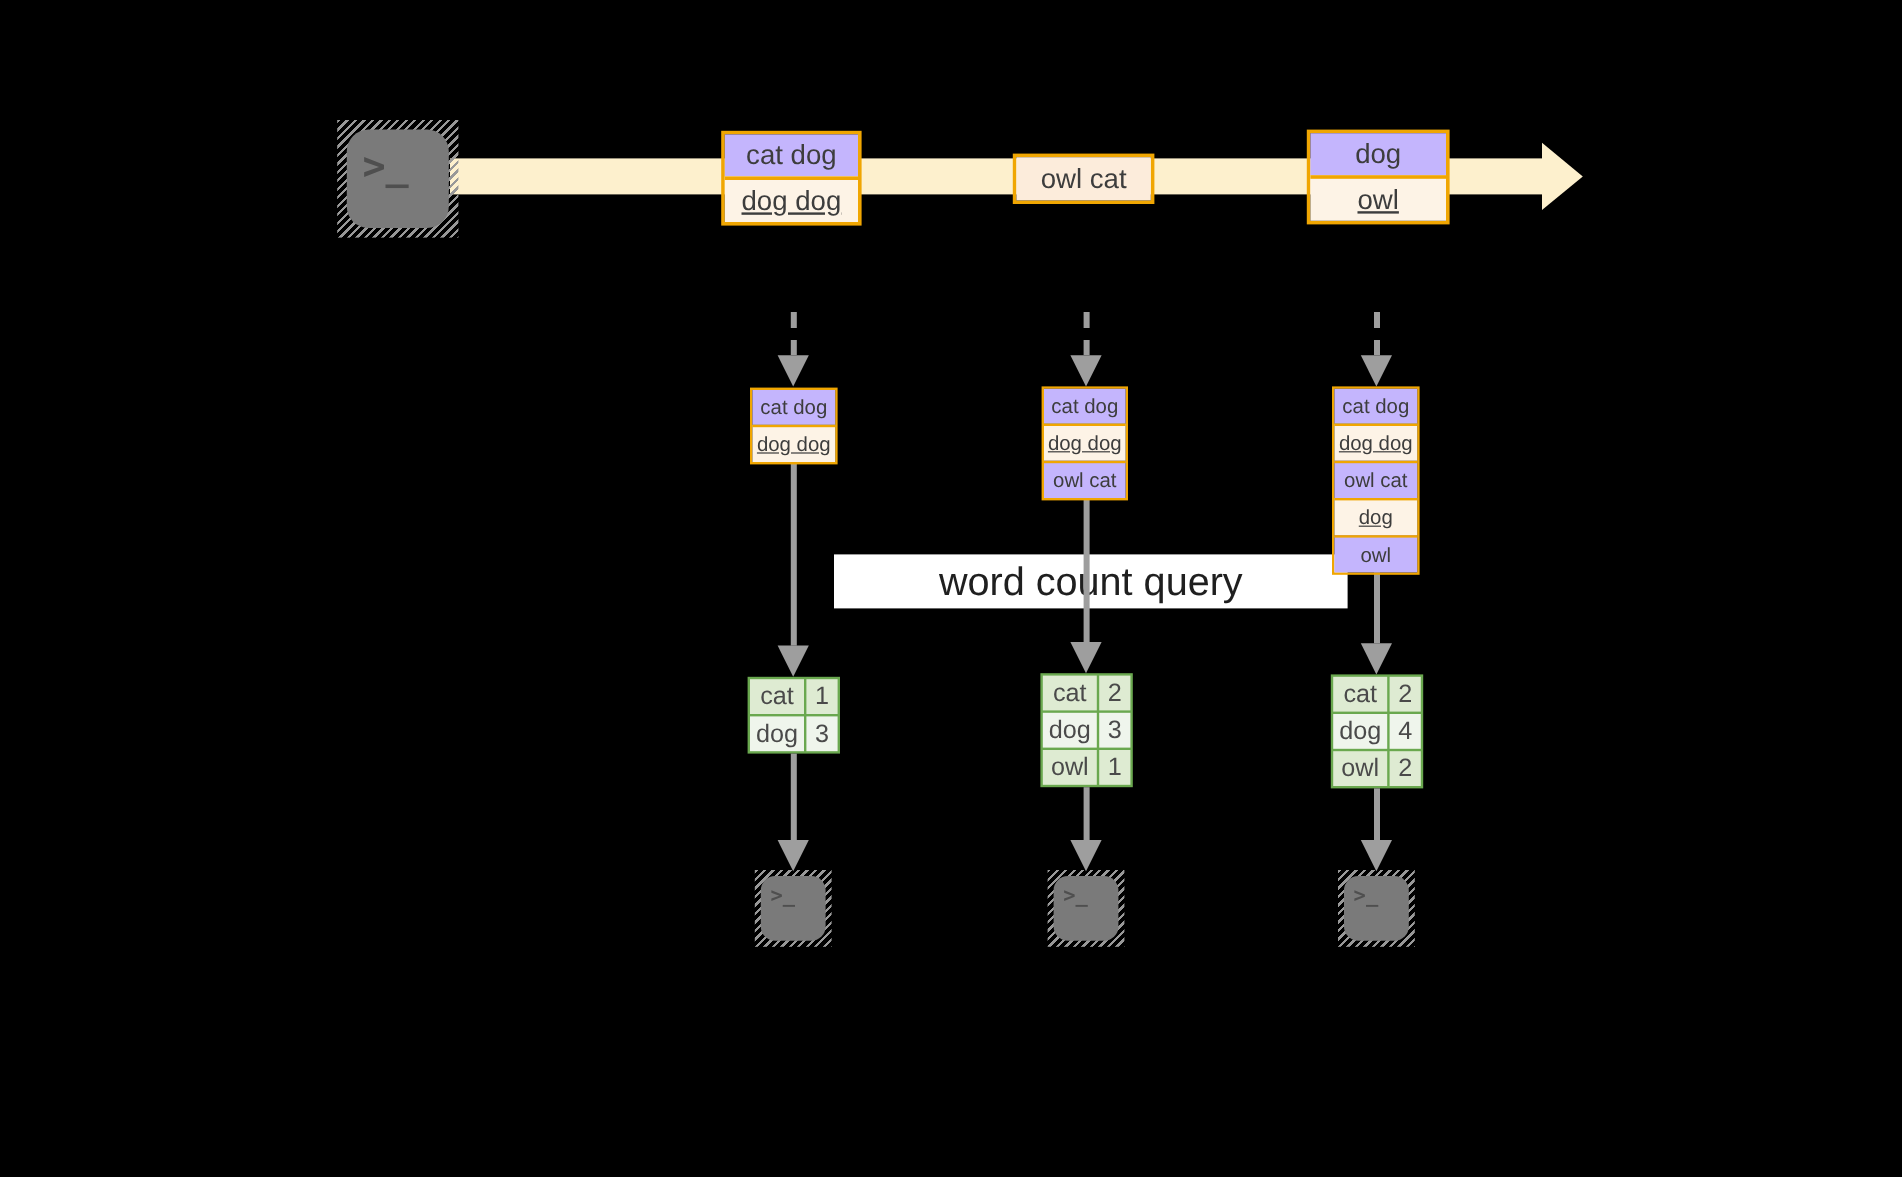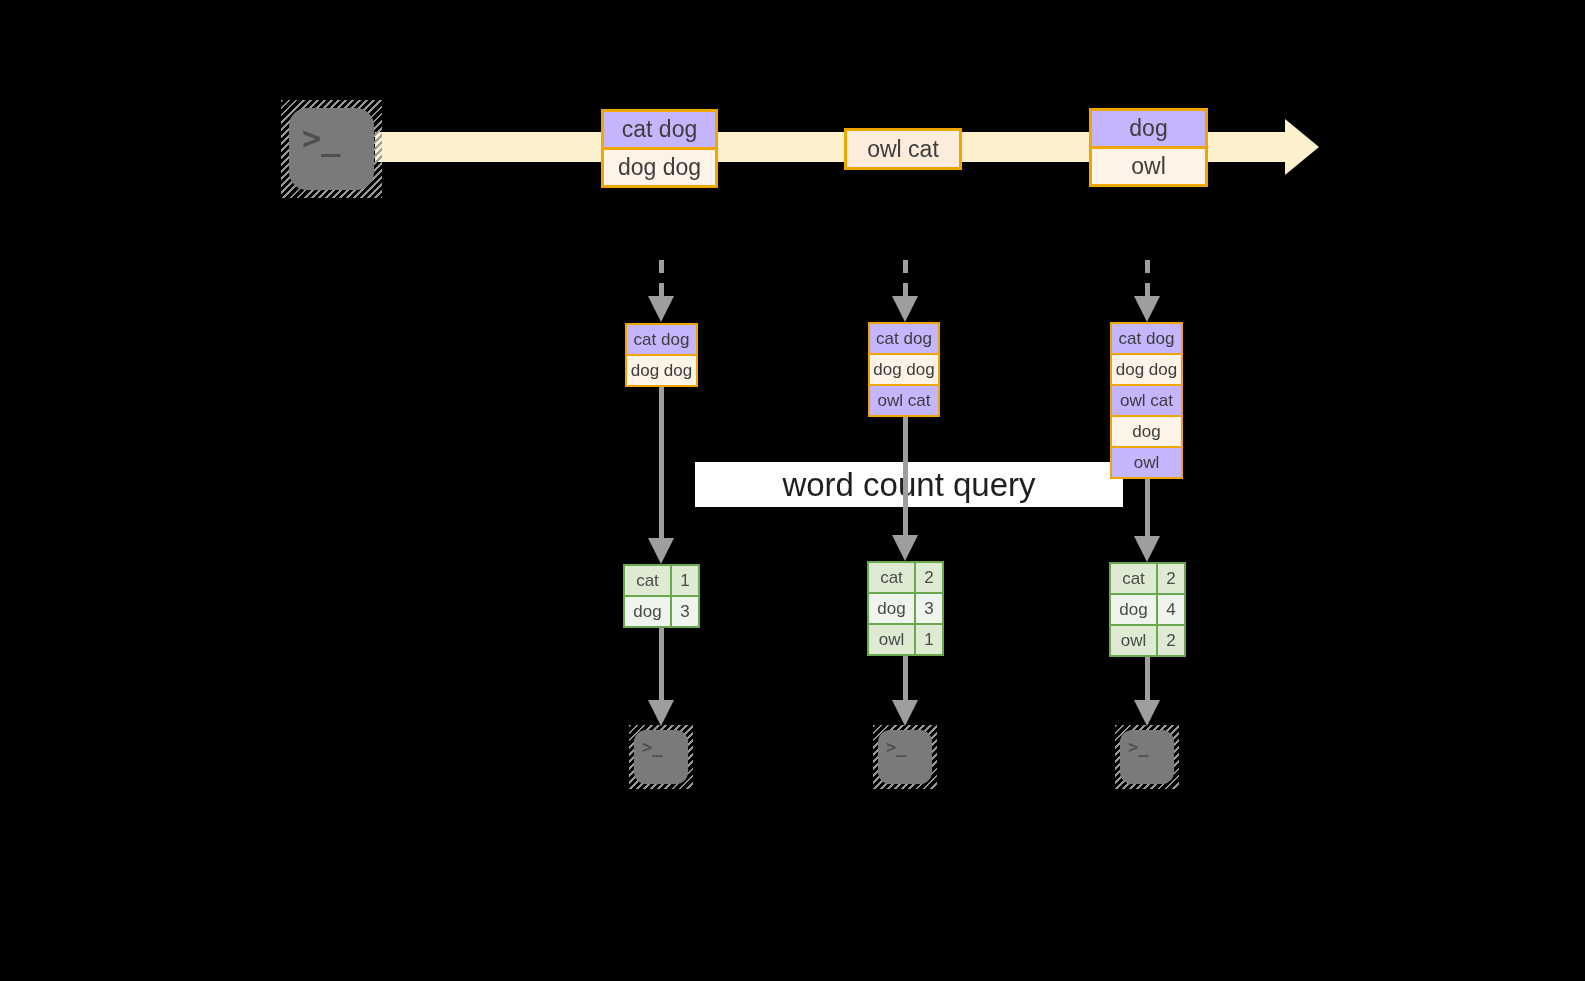--- a/index.html
+++ b/index.html
@@ -40,21 +40,21 @@
   
   .obox { border:3px solid #f0a602; box-sizing:content-box; }
   .obox-sm { border:2px solid #f0a602; }
   .orow {
     display:flex; align-items:center; justify-content:center;
     color:#3d3d3d;
   }
   .obox .orow + .orow { border-top:3px solid #f0a602; }
   .obox-sm .orow + .orow { border-top:2px solid #f0a602; }
   .fill-a { background:#c4b5fd; }
-  .fill-b { background:#fdf3e6; }
+  .fill-b { background:#fdf3e6;text-decoration:underline; }
   .fill-m { background:#fcecdb; }
   .ev-row { height:35px; font-size:23px; }
   .ev-row-1 { height:36px; font-size:23px; }
   .buf-row { height:29px; font-size:17px; }
 
   
   .vdash {
     width:5px;
     background:repeating-linear-gradient(to bottom,#9e9e9e 0 13px,transparent 13px 23px);
   }
@@ -76,21 +76,21 @@
   
   .gtable {
     display:grid;
     grid-template-columns:45px 26px;
     grid-auto-rows:29px;
     gap:2px; padding:2px;
     background:#6aa84f;
   }
   .gcell {
     display:flex; align-items:center; justify-content:center;
-    font-size:17px; color:#4a4a4a;
+    font-size:21px; color:#4a4a4a;
   }
   .ga { background:#deebd2; }
   .gb { background:#eff5ec; }
 </style>
 </head>
 <body>
 
 <div>
 
   <div class="abs band" style="left:375px; top:132px; width:910px; height:30px;"></div>

